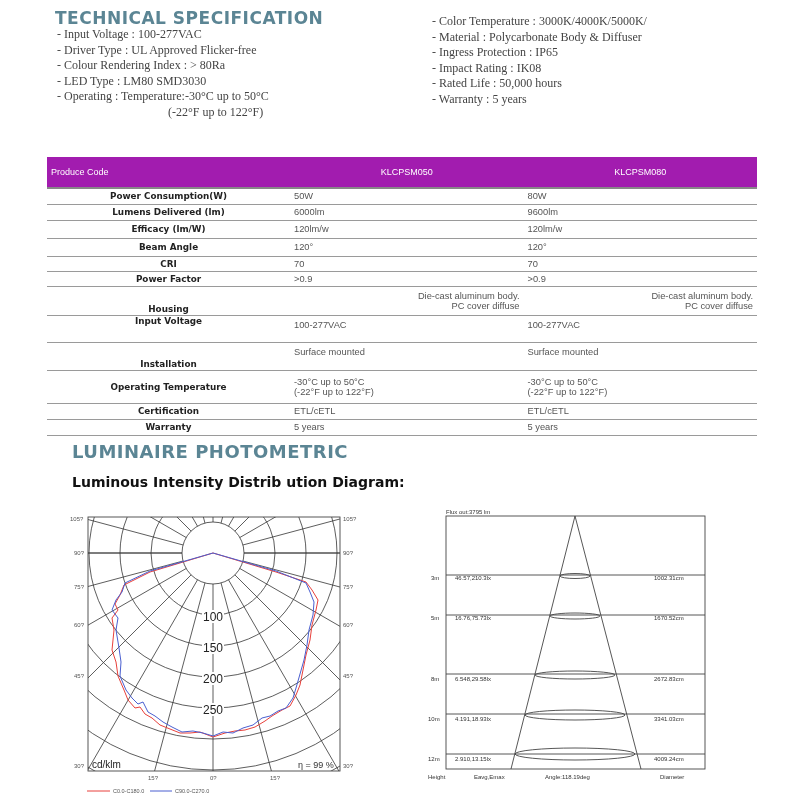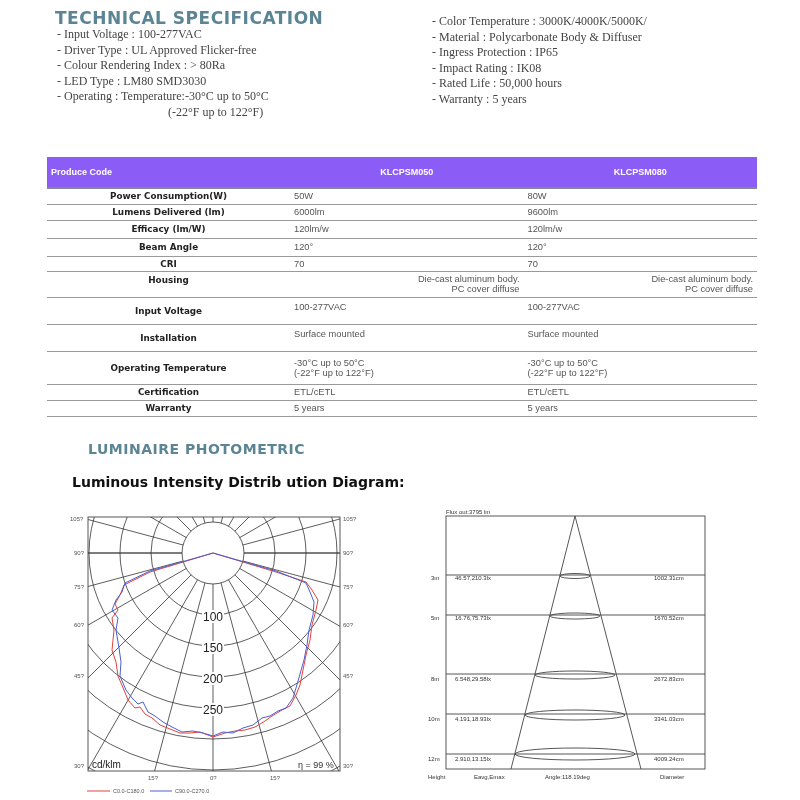--- a/index.html
+++ b/index.html
@@ -1,25 +1,25 @@
 <!DOCTYPE html>
 <html><head>
 <meta charset="utf-8">
 <style>
   html, body { margin:0; padding:0; background:#ffffff; }
   body { width:800px; height:800px; position:relative; overflow:hidden; font-family:"Liberation Sans", "DejaVu Sans", sans-serif; color:#333; }
   .title { position:absolute; font-weight:bold; color:#5b8594; letter-spacing:0.5px; font-family:"DejaVu Sans", sans-serif; }
   #t1 { left:55px; top:8px; font-size:17px; }
-  #t2 { left:72px; top:441px; font-size:14px;margin-left:16px; }
+  #t2 { left:72px; top:441px; font-size:18px; }
   .speclist { position:absolute; font-size:12px; line-height:15.6px; color:#444;font-family:Liberation Serif, serif; }
   .speclist div { white-space:pre; }
   #specL { left:57px; top:27px; }
   #specR { left:432px; top:14px; }
   table.spec { position:absolute; left:47px; top:157px; width:710px; border-collapse:collapse; font-size:9.3px; }
-  table.spec th { background:#8b5cf6; color:#fff; height:28px; font-weight:bold; font-size:9px; text-align:center; border-bottom:2px solid #888; }
+  table.spec th { background:#a21caf; color:#fff; height:28px; font-weight:normal; font-size:9px; text-align:center; border-bottom:2px solid #888; }
   table.spec th:first-child { text-align:left; padding-left:4px; }
   table.spec td { border-bottom:1.5px solid #9a9a9a; padding:1px 4px; text-align:left; color:#555; vertical-align:middle; }
   table.spec td:first-child { text-align:center; font-weight:bold; color:#222; width:235px; font-family:"DejaVu Sans", sans-serif; font-size:8.8px; }
   table.spec td.multi { text-align:right; padding-left:85px; line-height:10px; }
   table.spec td.cmulti { line-height:10px;margin-top:40px; }
   #subtitle { position:absolute; left:72px; top:474px; font-size:14px; font-weight:bold; color:#111; font-family:"DejaVu Sans", sans-serif; }
   svg text { font-family:"Liberation Sans", sans-serif; }
 </style>
 </head>
 <body>
@@ -71,38 +71,43 @@
     <tr style="height:18px">
         <td>Beam Angle</td>
         <td>120°</td>
         <td>120°</td>
       </tr>
     <tr style="height:15px">
         <td>CRI</td>
         <td>70</td>
         <td>70</td>
       </tr>
+    <tr style="height:15px">
+        <td>Power Factor</td>
+        <td>&gt;0.9</td>
+        <td>&gt;0.9</td>
+      </tr>
     <tr style="height:26px">
-      <td style="vertical-align:top;padding-top:3px">Housing</td>
+      <td style="vertical-align:top;padding-top:17px">Housing</td>
       <td class="multi">
           <div>Die-cast aluminum body.</div>
           <div>PC cover diffuse</div>
         </td>
       <td class="multi">
           <div>Die-cast aluminum body.</div>
           <div>PC cover diffuse</div>
         </td>
     </tr>
     <tr style="height:27px">
-        <td style="vertical-align:top;padding-top:8px">Input Voltage</td>
+        <td style="vertical-align:top;padding-top:0">Input Voltage</td>
         <td style="vertical-align:top;padding-top:4px">100-277VAC</td>
         <td style="vertical-align:top;padding-top:4px">100-277VAC</td>
       </tr>
     <tr style="height:27px">
-        <td style="vertical-align:top;padding-top:8px">Installation</td>
+        <td style="vertical-align:top;padding-top:16px">Installation</td>
         <td style="vertical-align:top;padding-top:4px">Surface mounted</td>
         <td style="vertical-align:top;padding-top:4px">Surface mounted</td>
       </tr>
     <tr style="height:33px">
       <td>Operating Temperature</td>
       <td class="cmulti">
           <div>-30°C up to 50°C</div>
           <div>(-22°F up to 122°F)</div>
         </td>
       <td class="cmulti">

